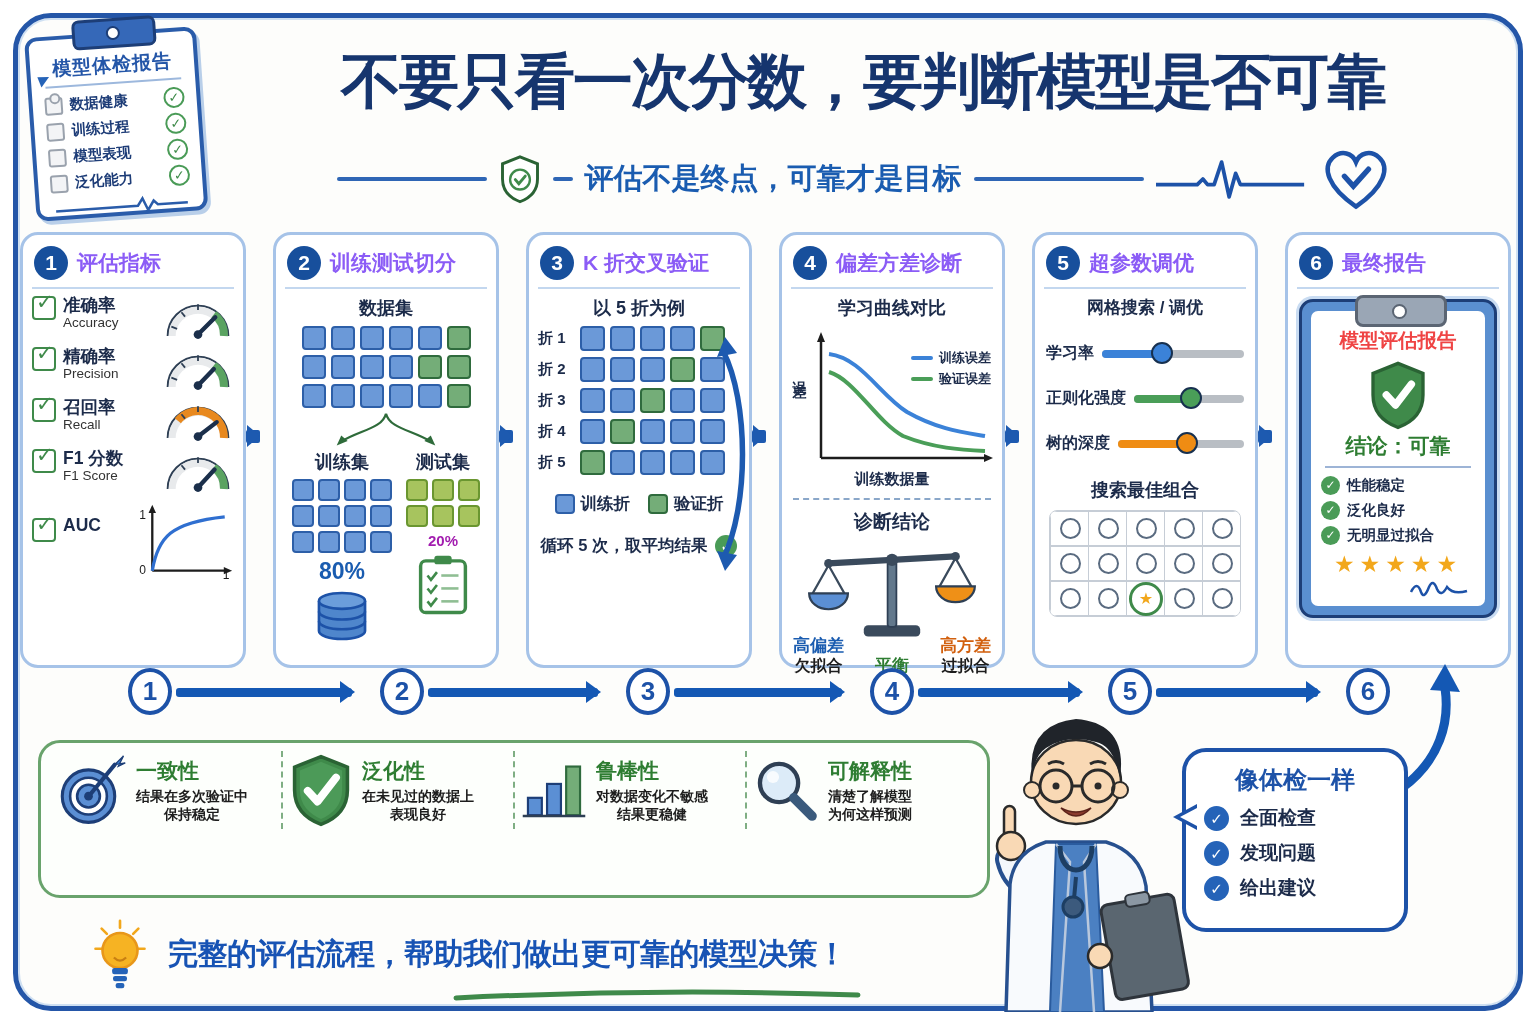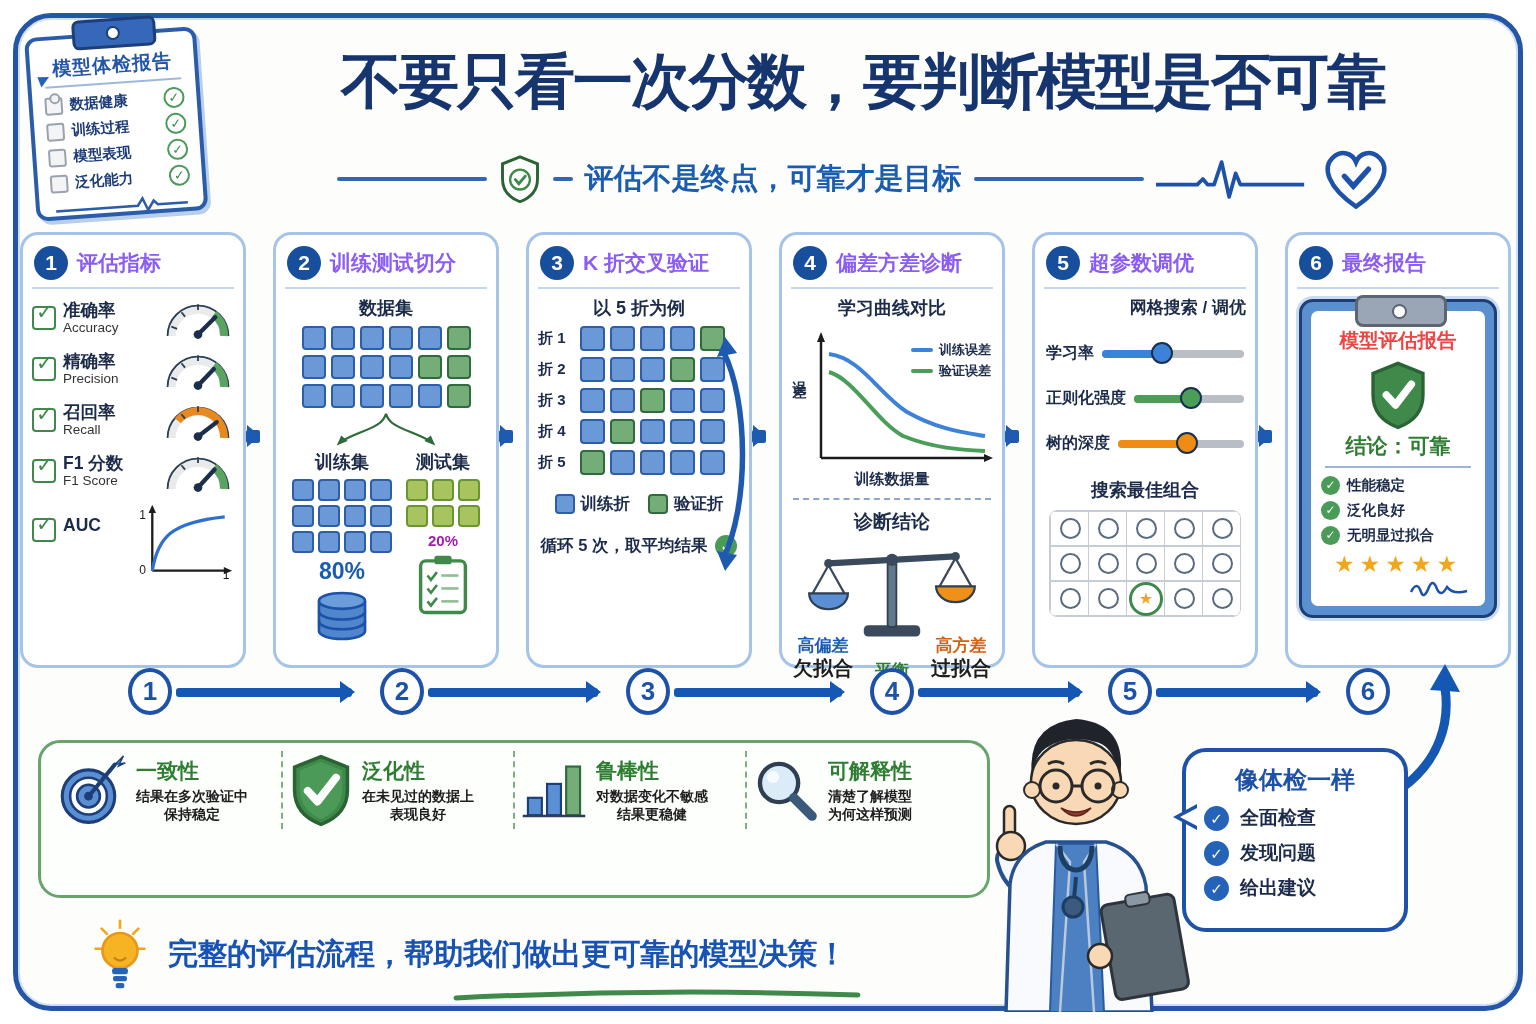--- a/index.html
+++ b/index.html
@@ -31,21 +31,21 @@
   .panels{position:absolute;left:20px;top:232px;width:1496px;height:436px;display:flex;}
   .panel{width:226px;flex:none;border:3px solid #a6c3e8;border-radius:18px;background:#fff;
          padding:6px 9px;box-sizing:border-box;position:relative;overflow:visible;}
   .conn{width:27px;flex:none;position:relative;}
   .conn .arr{position:absolute;left:0px;top:198px;width:14px;height:13px;background:#1d5ab0;border-radius:2px;}
   .conn .arr::after{content:'';position:absolute;right:-12px;top:-5px;border:12px solid transparent;border-left:13px solid #1d5ab0;border-top-width:11px;border-bottom-width:11px;}
   .p-head{display:flex;align-items:center;gap:9px;padding:5px 2px 7px;border-bottom:2px solid #c3d7ef;margin-bottom:7px;}
   .badge{width:34px;height:34px;border-radius:50%;background:#174f9c;color:#fff;font-weight:800;font-size:21px;display:flex;align-items:center;justify-content:center;flex:none;}
   .p-title{font-size:21px;font-weight:800;color:#8b5cf6;white-space:nowrap;}
   
-  .metric{display:flex;align-items:center;gap:7px;margin:7px 0;}
+  .metric{display:flex;align-items:flex-start;gap:7px;margin:7px 0;}
   .gcheck{width:20px;height:20px;border:2.5px solid #3f8a4a;border-radius:4px;position:relative;flex:none;background:#fff;}
   .gcheck::after{content:'✓';position:absolute;left:2px;top:-8px;color:#3f8a4a;font-size:21px;font-weight:900;}
   .m-zh{font-size:17.5px;font-weight:800;color:#1c2b4a;line-height:1.1;}
   .m-en{font-size:13.5px;font-weight:400;color:#333;}
   .gauge{margin-left:auto;flex:none;}
   
   .sec-label{font-size:18px;font-weight:800;color:#1c2b4a;text-align:center;margin:0 0 6px;}
   .sq-grid{display:grid;gap:5px;justify-content:center;}
   .sq{border-radius:4px;box-sizing:border-box;}
   .sq.b{background:#6b99d8;border:2px solid #2d5fa8;}
@@ -60,34 +60,34 @@
   .fold-label{font-size:15px;font-weight:700;color:#1c2b4a;width:36px;flex:none;}
   .kf-sq{display:flex;gap:5px;}
   .legend-row{display:flex;justify-content:center;gap:18px;margin-top:18px;align-items:center;}
   .legend-item{display:flex;align-items:center;gap:6px;font-size:16.5px;font-weight:700;color:#1c2b4a;}
   .note-row{display:flex;justify-content:center;align-items:center;gap:8px;margin-top:20px;font-size:16.5px;font-weight:800;color:#1c2b4a;white-space:nowrap;}
   .gccheck{width:22px;height:22px;border-radius:50%;background:#4a9b57;color:#fff;font-size:14px;font-weight:900;line-height:22px;text-align:center;flex:none;}
   .cycle-arrow{position:absolute;right:-4px;top:100px;}
   
   .chart-wrap{position:relative;height:148px;margin-top:2px;}
   .ylab{position:absolute;left:0px;top:44px;writing-mode:vertical-rl;font-size:14px;font-weight:700;color:#1c2b4a;letter-spacing:4px;}
-  .legend-box{position:absolute;right:2px;top:12px;font-size:13px;font-weight:700;color:#1c2b4a;}
+  .legend-box{position:absolute;right:2px;top:20px;font-size:13px;font-weight:700;color:#1c2b4a;}
   .legend-box .lg{display:flex;align-items:center;gap:6px;margin:3px 0;}
   .dash{width:22px;height:4px;border-radius:2px;flex:none;}
   .xlab{text-align:center;font-size:15px;font-weight:700;color:#1c2b4a;margin-top:-4px;}
   .dashed-div{border-top:2px dashed #8aa7c9;margin:9px 2px;}
   .diag-title{text-align:center;font-size:19px;font-weight:800;color:#1c2b4a;margin-bottom:2px;}
   .scale-labels{display:flex;justify-content:space-between;align-items:flex-end;padding:0 2px;margin-top:-6px;}
   .sl-col{text-align:center;line-height:1.25;}
   .sl-blue{color:#1a5cb0;font-weight:800;font-size:17px;}
   .sl-orange{color:#d2600e;font-weight:800;font-size:17px;}
-  .sl-black{color:#1d1d1d;font-weight:700;font-size:20px;}
+  .sl-black{color:#1d1d1d;font-weight:700;font-size:16px;}
   .sl-green{color:#2e7d32;font-weight:800;font-size:17px;}
   
-  .p5-sub{text-align:right;font-size:17px;font-weight:700;color:#1c2b4a;margin:2px 0 10px;}
+  .p5-sub{text-align:center;font-size:17px;font-weight:700;color:#1c2b4a;margin:2px 0 10px;}
   .srow{display:flex;align-items:center;gap:8px;margin:24px 2px;}
   .s-label{font-size:16px;font-weight:800;color:#1c2b4a;flex:none;}
   .track{flex:1;height:8px;border-radius:4px;background:#b9bec4;position:relative;}
   .track .fill{position:absolute;left:0;top:0;bottom:0;border-radius:4px;}
   .track .knob{position:absolute;top:-8px;width:22px;height:22px;border-radius:50%;border:2.5px solid #17304f;box-sizing:border-box;}
   .pgrid-title{text-align:center;font-size:18px;font-weight:800;color:#1c2b4a;margin:16px 0 8px;}
   .pgrid{display:grid;justify-content:center;border:1.5px solid #c6cdd6;border-radius:8px;width:fit-content;margin:0 auto;overflow:hidden;}
   .pcell{width:38px;height:33px;border:1px solid #c6cdd6;display:flex;align-items:center;justify-content:center;background:#fff;}
   .pcirc{width:17px;height:17px;border-radius:50%;border:2.5px solid #5a6b80;background:#fff;}
   .pstar{width:28px;height:28px;border-radius:50%;border:3px solid #3f8a4a;display:flex;align-items:center;justify-content:center;color:#f2a71b;font-size:16px;}

